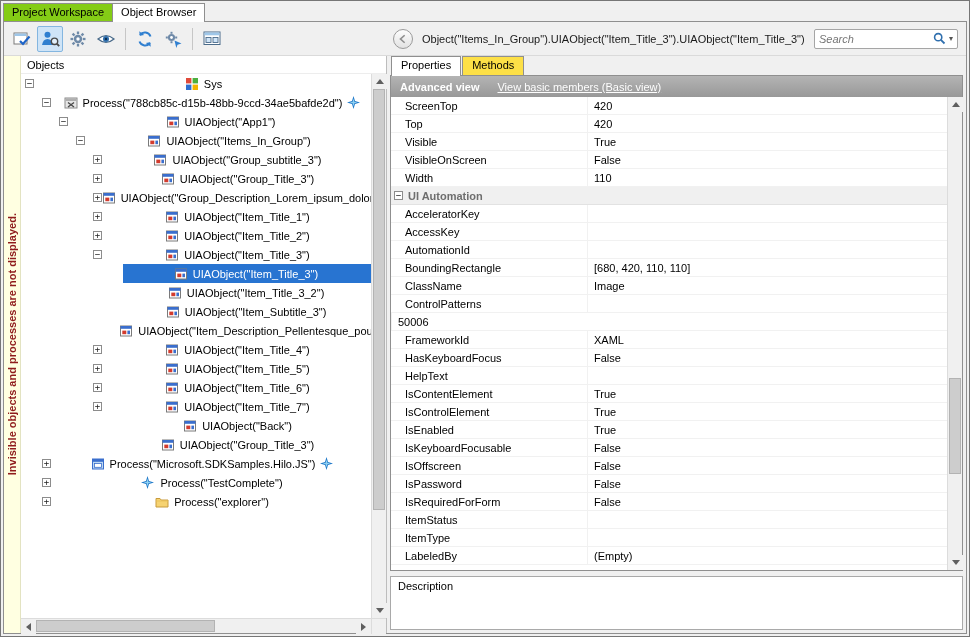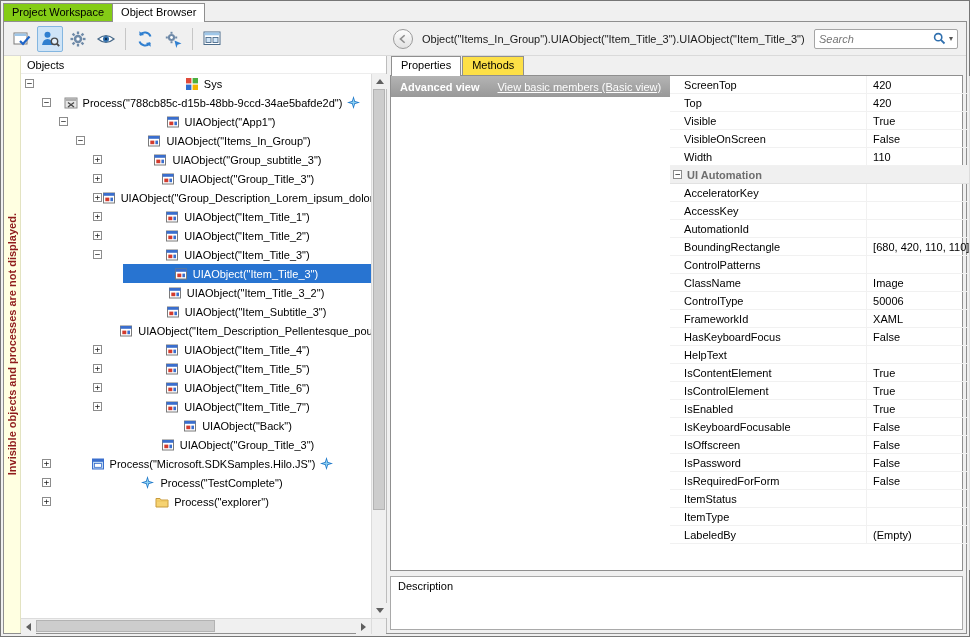--- a/index.html
+++ b/index.html
@@ -64,21 +64,21 @@
   .tri-down { width: 0; height: 0; border-left: 4px solid transparent; border-right: 4px solid transparent; border-top: 5px solid #5f5f5f; }
   .tri-left { width: 0; height: 0; border-top: 4px solid transparent; border-bottom: 4px solid transparent; border-right: 5px solid #5f5f5f; }
   .tri-right { width: 0; height: 0; border-top: 4px solid transparent; border-bottom: 4px solid transparent; border-left: 5px solid #5f5f5f; }
 
   
   .right-panel { flex: 1; display: flex; flex-direction: column; min-width: 0; padding: 0 3px; background: #f0f0f0; }
   .rtabs { height: 19px; display: flex; padding-left: 1px; position: relative; z-index: 2; flex: none; }
   .rtab { padding: 2px 9px 3px; background: #fde047; border: 1px solid #8f8f8f; border-bottom: none; }
   .rtab + .rtab { margin-left: 1px; }
   .rtab.active { background: #fff; padding-bottom: 4px; margin-bottom: -1px; z-index: 3; position: relative; }
-  .prop-panel { flex: 1; border: 1px solid #8f8f8f; background: #fff; display: flex; flex-direction: row; min-height: 0; position: relative; z-index: 1; }
+  .prop-panel { flex: 1; border: 1px solid #8f8f8f; background: #fff; display: flex; flex-direction: column; min-height: 0; position: relative; z-index: 1; }
   .adv-header { height: 21px; flex: none; background: linear-gradient(#b4b4b4, #989898); display: flex; align-items: center; gap: 18px; padding: 0 9px; color: #fff; }
   .adv-title { font-weight: bold; }
   .adv-link { color: #fdfdfd; text-decoration: underline; }
   .grid-body { flex: 1; display: flex; min-height: 0; }
   .grid { flex: 1; overflow: hidden; min-width: 0; }
   .prow { height: 18px; display: flex; align-items: stretch; border-bottom: 1px solid #f1f1f1; }
   .pname { width: 196px; flex: none; padding-left: 14px; display: flex; align-items: center; white-space: nowrap; overflow: hidden; }
   .pvalue { flex: 1; padding-left: 6px; display: flex; align-items: center; border-left: 1px solid #f1f1f1; white-space: nowrap; overflow: hidden; }
   .prow.category { background: #f0f0f0; border-bottom: 1px solid #e2e2e2; }
   .prow.category .catcell { display: flex; align-items: center; gap: 5px; padding-left: 3px; font-weight: bold; color: #6e6e6e; }
@@ -603,29 +603,28 @@
                 </div>
                 <div class="prow">
                   <div class="pname">AutomationId</div>
                   <div class="pvalue"></div>
                 </div>
                 <div class="prow">
                   <div class="pname">BoundingRectangle</div>
                   <div class="pvalue">[680, 420, 110, 110]</div>
                 </div>
                 <div class="prow">
+                  <div class="pname">ClassName</div>
+                  <div class="pvalue">Image</div>
+                </div>
+                <div class="prow">
                   <div class="pname">ControlPatterns</div>
                   <div class="pvalue"></div>
                 </div>
                 <div class="prow">
-                  <div class="pname">ClassName</div>
-                  <div class="pvalue">Image</div>
-                </div>
-                <div class="prow">
-                  <div class="pname">ControlType</div>
                   <div class="pvalue">50006</div>
                 </div>
                 <div class="prow">
                   <div class="pname">FrameworkId</div>
                   <div class="pvalue">XAML</div>
                 </div>
                 <div class="prow">
                   <div class="pname">HasKeyboardFocus</div>
                   <div class="pvalue">False</div>
                 </div>

